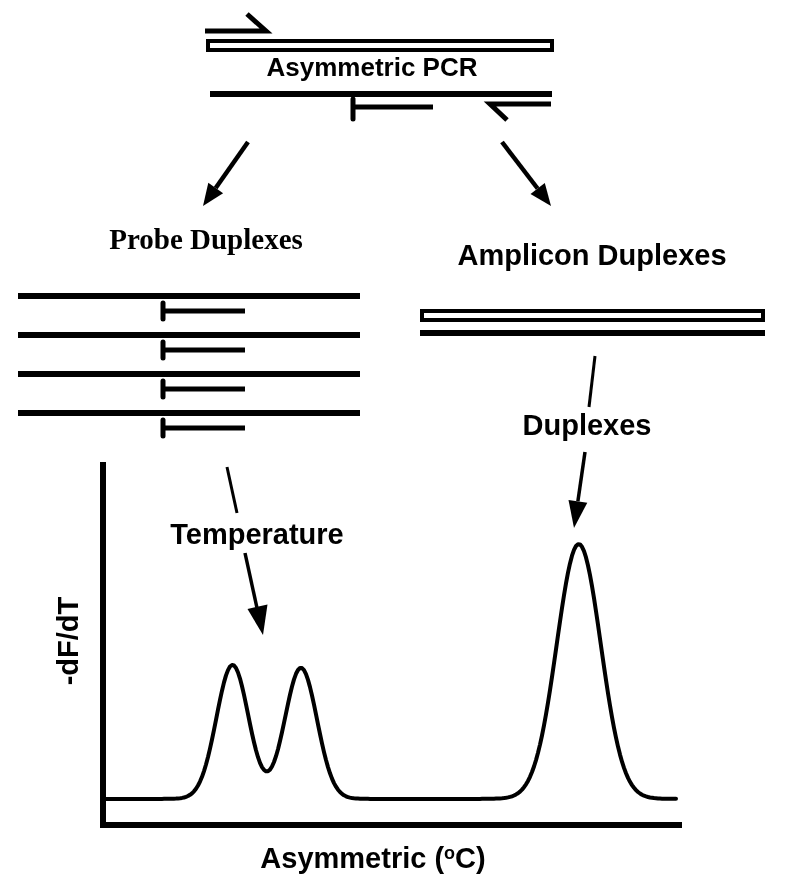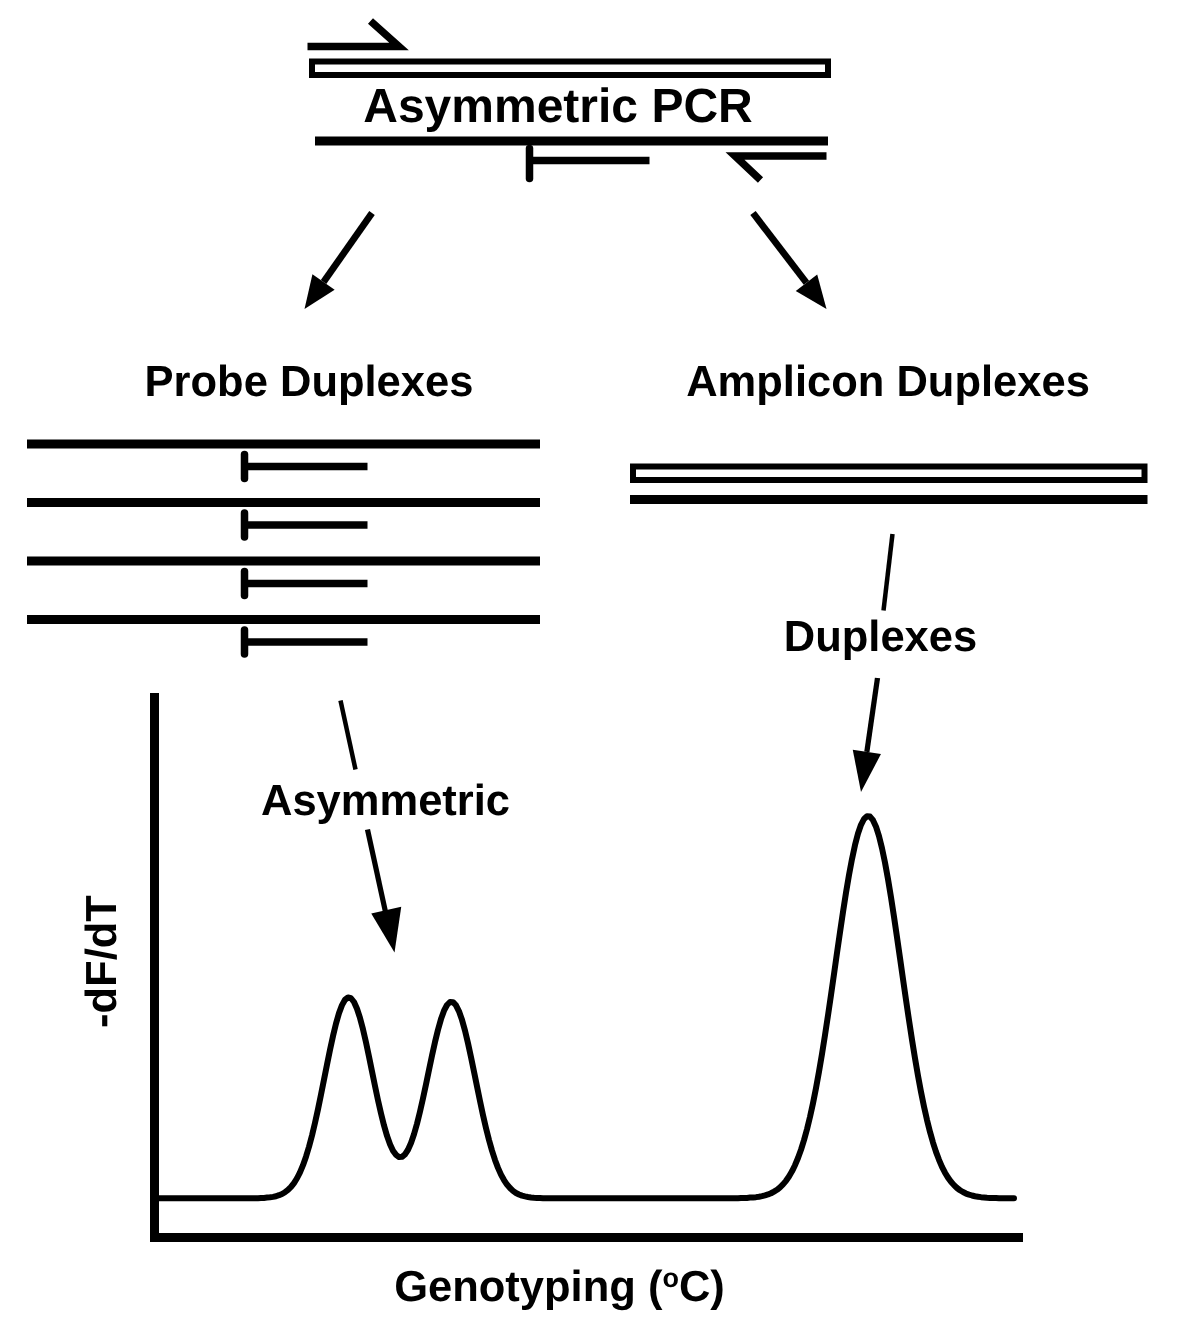--- a/index.html
+++ b/index.html
@@ -7,21 +7,21 @@
     width:800px;height:889px;position:relative;overflow:hidden;
     font-family:"Liberation Sans","DejaVu Sans",sans-serif;
     color:#000;
   }
   #art{position:absolute;left:0;top:0;z-index:0;}
   .lbl{
     position:absolute;z-index:1;
     font-weight:700;text-align:center;line-height:1.05;
     color:#000;white-space:nowrap;
   }
-  .f30{font-size:32px;}
+  .f30{font-size:26px;}
   .f29{font-size:29px;}
   .ylab{
     transform:rotate(-90deg);transform-origin:center center;
   }
   .sup{font-size:0.62em;vertical-align:0.52em;}
 </style>
 </head>
 <body>
 
 <svg id="art" width="800" height="889" viewBox="0 0 800 889">
@@ -79,23 +79,23 @@
   <g>
     <line x1="103" y1="462" x2="103" y2="825" stroke="#000" stroke-width="6"></line>
     <line x1="100" y1="825" x2="682" y2="825" stroke="#000" stroke-width="6"></line>
   </g>
 
   <path id="melt-curve" fill="none" stroke="#000" stroke-width="4" stroke-linejoin="round" stroke-linecap="round" d="M104.0,798.9 L106.0,798.9 L108.0,798.9 L110.0,798.9 L112.0,798.9 L114.0,798.9 L116.0,798.9 L118.0,798.9 L120.0,798.9 L122.0,798.9 L124.0,798.9 L126.0,798.9 L128.0,798.9 L130.0,798.9 L132.0,798.9 L134.0,798.9 L136.0,798.9 L138.0,798.9 L140.0,798.9 L142.0,798.9 L144.0,798.9 L146.0,798.9 L148.0,798.9 L150.0,798.9 L152.0,798.9 L154.0,798.9 L156.0,798.9 L158.0,798.9 L160.0,798.9 L162.0,798.9 L164.0,798.8 L166.0,798.8 L168.0,798.8 L170.0,798.8 L172.0,798.8 L174.0,798.7 L176.0,798.6 L178.0,798.4 L180.0,798.2 L182.0,797.9 L184.0,797.5 L186.0,796.8 L188.0,796.0 L190.0,794.8 L192.0,793.3 L194.0,791.3 L196.0,788.7 L198.0,785.5 L200.0,781.6 L202.0,776.8 L204.0,771.1 L206.0,764.5 L208.0,757.0 L210.0,748.6 L212.0,739.5 L214.0,729.8 L216.0,719.8 L218.0,709.7 L220.0,699.9 L222.0,690.7 L224.0,682.4 L226.0,675.4 L228.0,670.1 L230.0,666.5 L232.0,665.0 L234.0,665.5 L236.0,668.0 L238.0,672.5 L240.0,678.6 L242.0,686.2 L244.0,694.9 L246.0,704.4 L248.0,714.2 L250.0,724.0 L252.0,733.5 L254.0,742.3 L256.0,750.3 L258.0,757.2 L260.0,762.8 L262.0,767.1 L264.0,769.9 L266.0,771.3 L268.0,771.2 L270.0,769.6 L272.0,766.5 L274.0,762.0 L276.0,756.2 L278.0,749.2 L280.0,741.1 L282.0,732.3 L284.0,722.9 L286.0,713.3 L288.0,703.8 L290.0,694.7 L292.0,686.5 L294.0,679.4 L296.0,673.8 L298.0,670.0 L300.0,668.0 L302.0,668.1 L304.0,670.2 L306.0,674.2 L308.0,679.9 L310.0,687.1 L312.0,695.5 L314.0,704.7 L316.0,714.4 L318.0,724.3 L320.0,734.0 L322.0,743.4 L324.0,752.1 L326.0,760.0 L328.0,767.1 L330.0,773.3 L332.0,778.6 L334.0,783.1 L336.0,786.7 L338.0,789.7 L340.0,792.0 L342.0,793.9 L344.0,795.3 L346.0,796.3 L348.0,797.1 L350.0,797.6 L352.0,798.0 L354.0,798.3 L356.0,798.5 L358.0,798.6 L360.0,798.7 L362.0,798.8 L364.0,798.8 L366.0,798.8 L368.0,798.8 L370.0,798.9 L372.0,798.9 L374.0,798.9 L376.0,798.9 L378.0,798.9 L380.0,798.9 L382.0,798.9 L384.0,798.9 L386.0,798.9 L388.0,798.9 L390.0,798.9 L392.0,798.9 L394.0,798.9 L396.0,798.9 L398.0,798.9 L400.0,798.9 L402.0,798.9 L404.0,798.9 L406.0,798.9 L408.0,798.9 L410.0,798.9 L412.0,798.9 L414.0,798.9 L416.0,798.9 L418.0,798.9 L420.0,798.9 L422.0,798.9 L424.0,798.9 L426.0,798.9 L428.0,798.9 L430.0,798.9 L432.0,798.9 L434.0,798.9 L436.0,798.9 L438.0,798.9 L440.0,798.9 L442.0,798.9 L444.0,798.9 L446.0,798.9 L448.0,798.9 L450.0,798.9 L452.0,798.9 L454.0,798.9 L456.0,798.9 L458.0,798.9 L460.0,798.9 L462.0,798.9 L464.0,798.9 L466.0,798.9 L468.0,798.9 L470.0,798.9 L472.0,798.9 L474.0,798.9 L476.0,798.9 L478.0,798.9 L480.0,798.9 L482.0,798.8 L484.0,798.8 L486.0,798.8 L488.0,798.8 L490.0,798.8 L492.0,798.8 L494.0,798.7 L496.0,798.6 L498.0,798.6 L500.0,798.4 L502.0,798.3 L504.0,798.1 L506.0,797.8 L508.0,797.4 L510.0,796.9 L512.0,796.3 L514.0,795.5 L516.0,794.4 L518.0,793.2 L520.0,791.6 L522.0,789.6 L524.0,787.2 L526.0,784.3 L528.0,780.9 L530.0,776.8 L532.0,772.0 L534.0,766.5 L536.0,760.1 L538.0,752.8 L540.0,744.6 L542.0,735.5 L544.0,725.4 L546.0,714.4 L548.0,702.6 L550.0,690.1 L552.0,676.9 L554.0,663.3 L556.0,649.4 L558.0,635.3 L560.0,621.5 L562.0,608.0 L564.0,595.2 L566.0,583.4 L568.0,572.7 L570.0,563.4 L572.0,555.7 L574.0,549.9 L576.0,546.0 L578.0,544.2 L580.0,544.4 L582.0,546.8 L584.0,551.1 L586.0,557.4 L588.0,565.5 L590.0,575.1 L592.0,586.1 L594.0,598.2 L596.0,611.2 L598.0,624.8 L600.0,638.7 L602.0,652.7 L604.0,666.6 L606.0,680.1 L608.0,693.2 L610.0,705.5 L612.0,717.1 L614.0,727.9 L616.0,737.7 L618.0,746.6 L620.0,754.6 L622.0,761.7 L624.0,767.9 L626.0,773.2 L628.0,777.9 L630.0,781.8 L632.0,785.1 L634.0,787.8 L636.0,790.1 L638.0,792.0 L640.0,793.5 L642.0,794.7 L644.0,795.7 L646.0,796.4 L648.0,797.0 L650.0,797.5 L652.0,797.8 L654.0,798.1 L656.0,798.3 L658.0,798.5 L660.0,798.6 L662.0,798.7 L664.0,798.7 L666.0,798.8 L668.0,798.8 L670.0,798.8 L672.0,798.8 L674.0,798.8 L676.0,798.8"></path>
 </svg>
 
 <div class="lbl f30" style="left:222px;top:54px;width:300px;">Asymmetric PCR</div>
 
-<div class="lbl f29" style="left:56px;top:240px;width:300px;">Probe Duplexes</div>
+<div class="lbl f29" style="left:56px;top:224px;width:300px;font-family:Liberation Serif, serif;">Probe Duplexes</div>
 
 <div class="lbl f29" style="left:442px;top:240px;width:300px;">Amplicon Duplexes</div>
 
 <div class="lbl f29" style="left:487px;top:410px;width:200px;">Duplexes</div>
 
-<div class="lbl f29" style="left:157px;top:519px;width:200px;">Asymmetric</div>
+<div class="lbl f29" style="left:157px;top:519px;width:200px;">Temperature</div>
 
 <div class="lbl f29 ylab" style="left:8px;top:626px;width:120px;height:30px;">-dF/dT</div>
 
-<div class="lbl f29" style="left:223px;top:843px;width:300px;"><span>Genotyping (</span><span class="sup">o</span><span>C)</span></div>
+<div class="lbl f29" style="left:223px;top:843px;width:300px;"><span>Asymmetric (</span><span class="sup">o</span><span>C)</span></div>
 
 </body></html>

